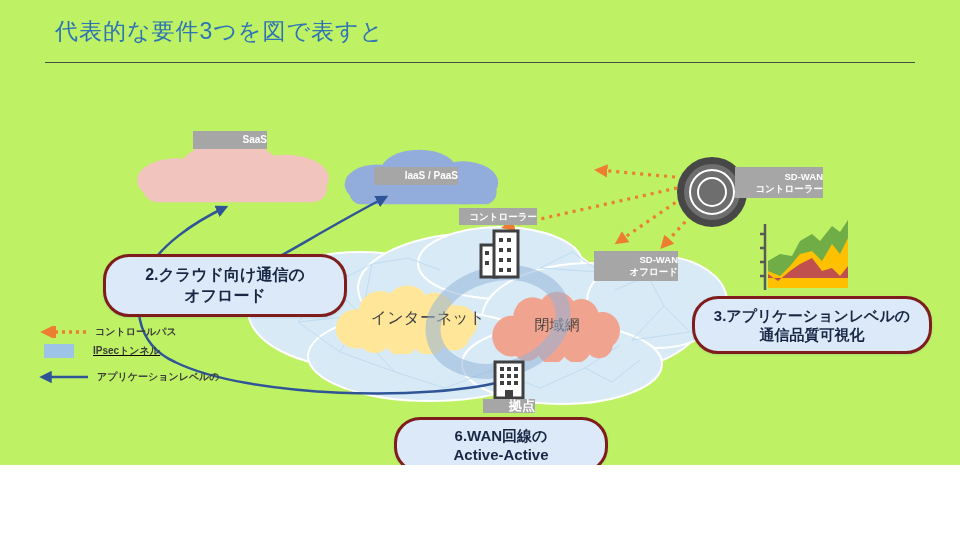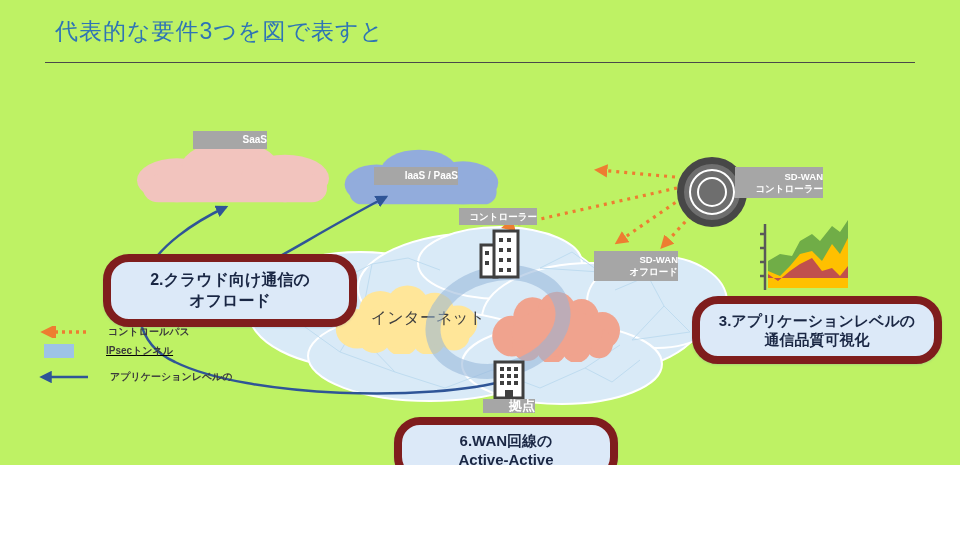--- a/index.html
+++ b/index.html
@@ -13,31 +13,31 @@
   .title-rule{position:absolute;left:45px;top:62px;width:870px;height:1px;background:#4a4a4a;z-index:4;}
 
   .cloud{position:absolute;}
   .cloud svg{display:block;width:100%;height:100%;}
   .cloud .cloud-label-text{position:absolute;width:100%;text-align:center;color:#3f3f3f;font-weight:500;}
 
   .glabel{position:absolute;background:#A6A6A6;color:#fff;font-weight:bold;text-align:center;
           display:flex;flex-direction:column;align-items:flex-end;justify-content:center;
           line-height:1.25;z-index:5;}
 
-  .callout{position:absolute;background:#DCE9F8;border:8px solid #7f1d1d;border-radius:26px;
+  .callout{position:absolute;background:#DCE9F8;border:3px solid #7f1d1d;border-radius:26px;
            display:flex;flex-direction:column;align-items:center;justify-content:center;
            color:#1A2744;font-weight:bold;text-align:center;line-height:1.3;z-index:6;
            box-shadow:0 1px 2px rgba(100,140,180,0.25);}
 
   .controller{position:absolute;left:677px;top:157px;width:56px;height:56px;border-radius:50%;
               background:#6e6e6e;border:7px solid #474747;z-index:5;}
   .controller .ring1{position:absolute;left:5px;top:5px;right:5px;bottom:5px;border:2px solid #fff;border-radius:50%;}
   .controller .ring2{position:absolute;left:13px;top:13px;right:13px;bottom:13px;border:2px solid #fff;border-radius:50%;}
 
-  .legend-row{position:absolute;display:flex;align-items:center;gap:20px;z-index:5;}
+  .legend-row{position:absolute;display:flex;align-items:center;gap:7px;z-index:5;}
   .legend-label{font-size:10px;color:#3b3b3b;font-weight:bold;white-space:nowrap;}
   .legend-swatch{width:30px;height:14px;background:#9DC3E6;}
 
   .footer-bar{position:absolute;left:418px;top:506px;width:140px;height:18px;background:#2E74B5;z-index:6;}
 
   .building{position:absolute;z-index:5;}
   .chart-icon{position:absolute;left:756px;top:218px;width:96px;height:74px;z-index:5;}
 </style>
 </head>
 <body>
@@ -125,20 +125,21 @@
         <circle cx="80" cy="26" r="22"></circle>
           <circle cx="108" cy="32" r="20"></circle>
         <circle cx="132" cy="46" r="20"></circle>
           <circle cx="128" cy="60" r="16"></circle>
         <circle cx="102" cy="64" r="17"></circle>
           <circle cx="74" cy="65" r="17"></circle>
         <circle cx="46" cy="62" r="17"></circle>
           <ellipse cx="80" cy="48" rx="52" ry="26"></ellipse>
       </g>
     </svg>
+    <span class="cloud-label-text" style="top:28px;font-size:15px;">閉域網</span>
   </div>
 
   <svg class="layer z3" viewBox="0 0 960 540">
     <defs>
       <marker id="arrB" viewBox="0 0 10 10" refX="8" refY="5" markerWidth="5" markerHeight="5" orient="auto-start-reverse">
         <path d="M0,0 L10,5 L0,10 z" fill="#2F5597"></path>
       </marker>
       <marker id="arrO" viewBox="0 0 10 10" refX="7" refY="5" markerWidth="4.2" markerHeight="4.2" orient="auto-start-reverse">
         <path d="M0,0 L10,5 L0,10 z" fill="#ED7D31"></path>
       </marker>

